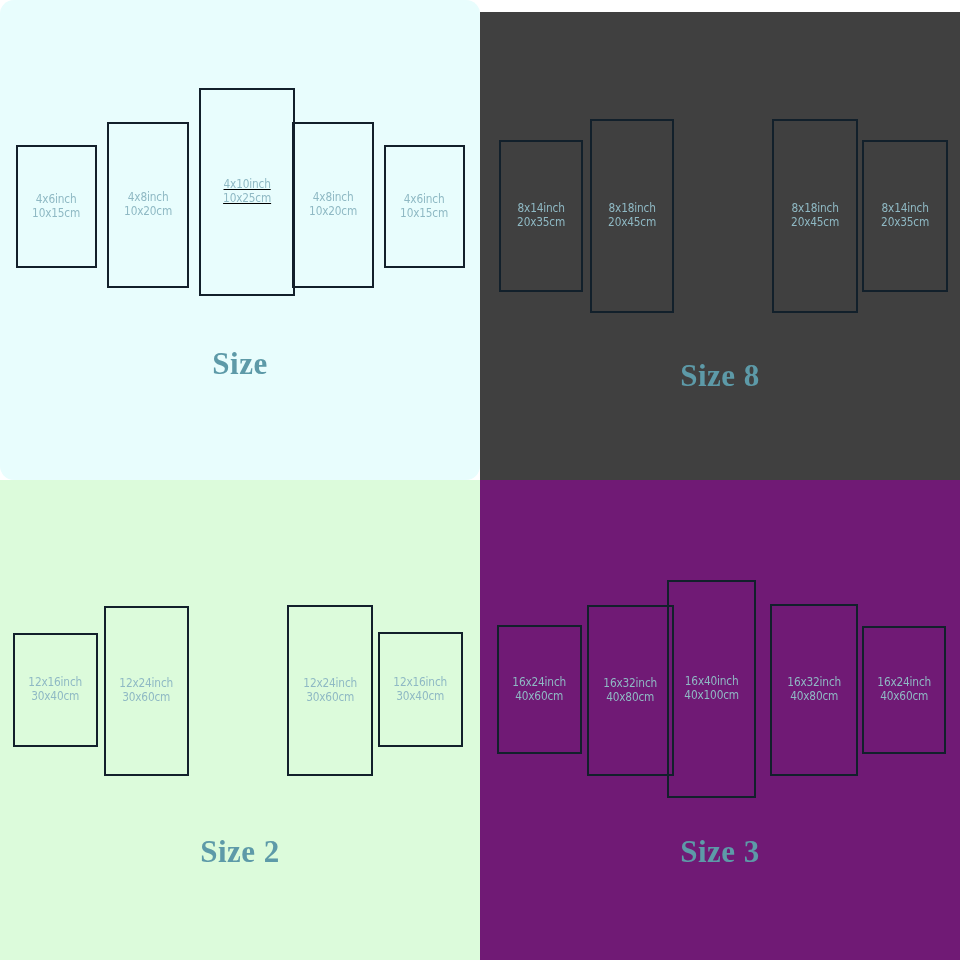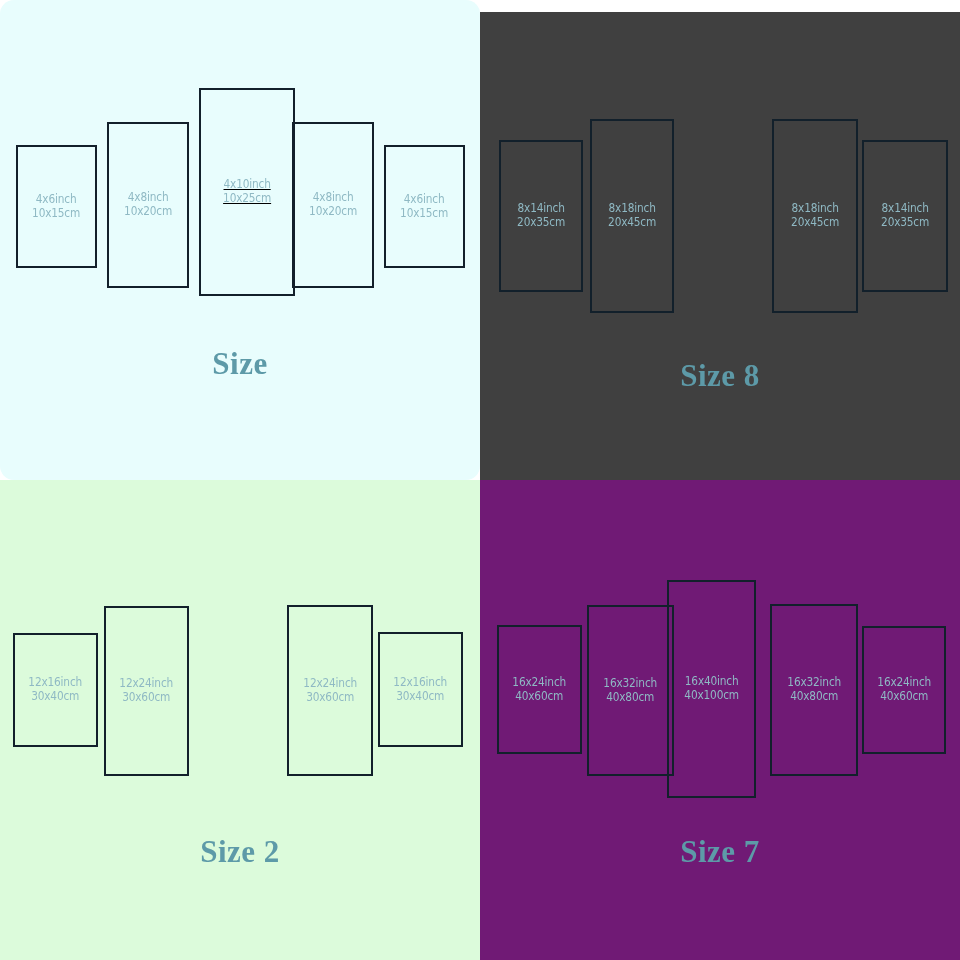--- a/index.html
+++ b/index.html
@@ -207,16 +207,16 @@
           <span class="lbl-line">40x80cm</span>
         </span>
       </div>
       <div class="panel" style="left: 382px; top: 146px; width: 84px; height: 128px; border-color: rgb(18, 32, 43);">
         <span class="panel-label" style="color: rgb(143, 185, 196);">
           <span class="lbl-line">16x24inch</span>
           <span class="lbl-line">40x60cm</span>
         </span>
       </div>
     </div>
-    <div class="group-title" style="color: rgb(93, 154, 168);">Size 7</div>
+    <div class="group-title" style="color: rgb(93, 154, 168);">Size 3</div>
   </div>
 
 </div>
 
 </body></html>

